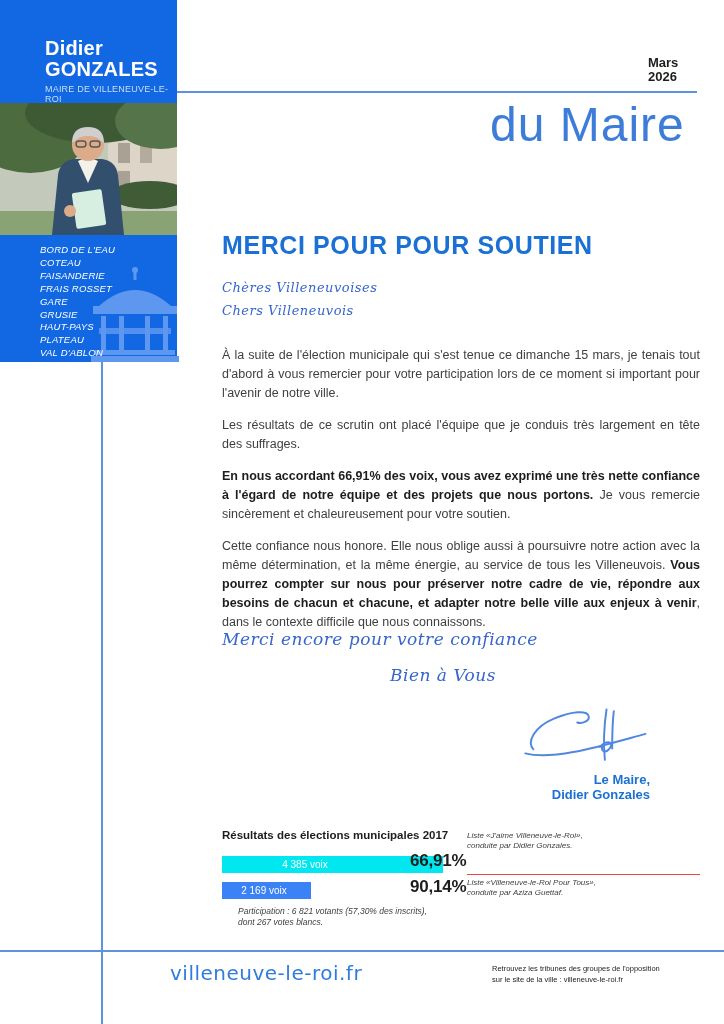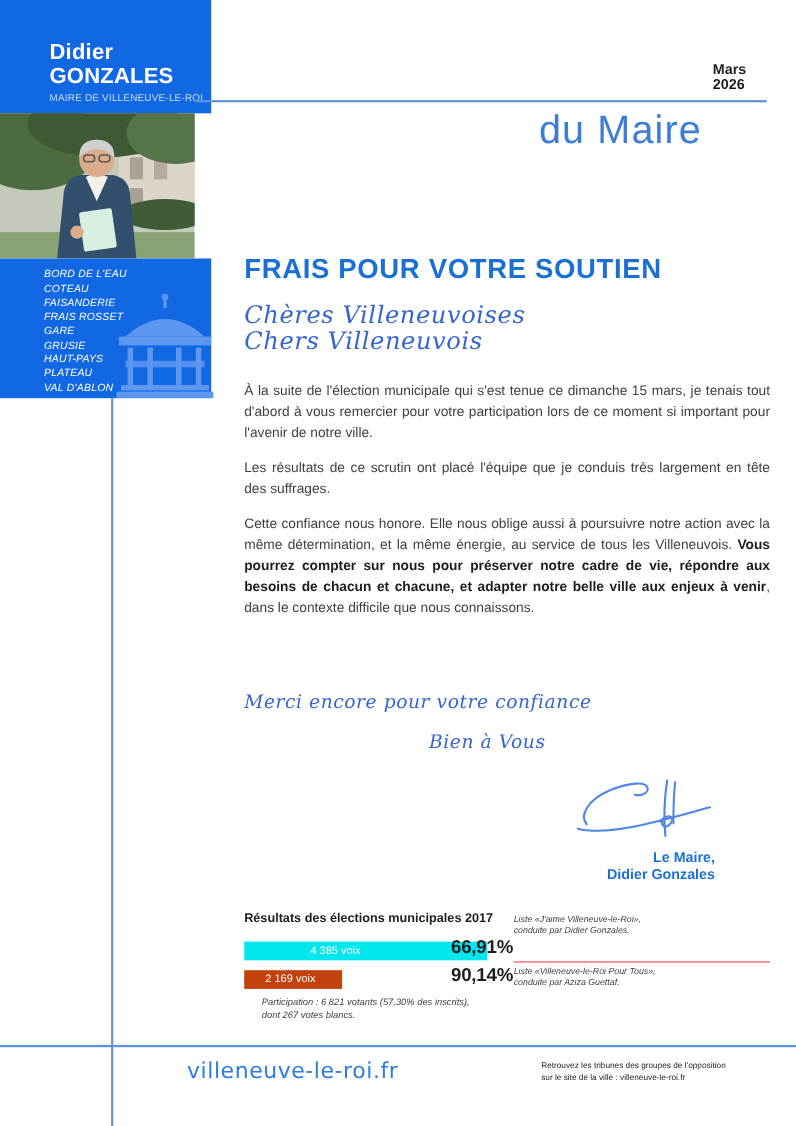--- a/index.html
+++ b/index.html
@@ -1,62 +1,62 @@
 <!DOCTYPE html>
 <html><head>
 <meta charset="utf-8">
 <style>
   html,body{margin:0;padding:0;background:#ffffff;}
   .page{position:relative;width:724px;height:1024px;background:#ffffff;overflow:hidden;
         font-family:"Liberation Sans",sans-serif;}
 
   
-  .mast-box{position:absolute;left:0;width:192px;background:#1268e3;}
+  .mast-box{position:absolute;left:0;width:177px;background:#1268e3;}
   .mast-top{top:0;height:103px;}
   .mast-name{position:absolute;left:45px;top:38px;color:#ffffff;font-weight:bold;
              font-size:20px;line-height:21px;letter-spacing:.2px;}
   .mast-sub{position:absolute;left:45px;top:84px;color:#c9def7;font-size:9px;letter-spacing:.2px;}
   .photo{position:absolute;left:0;top:103px;width:177px;height:132px;display:block;}
   .mast-list{top:235px;height:127px;font-style:italic;}
   .hood-list{position:absolute;left:40px;top:9px;color:#ffffff;font-size:9.5px;line-height:12.9px;
              letter-spacing:.2px;list-style:none;margin:0;padding:0;}
   .gazebo{position:absolute;right:-4px;bottom:0;}
 
   
   .vline{position:absolute;left:101px;top:362px;width:2px;height:662px;background:#5b94dd;}
   .hline-top{position:absolute;left:177px;top:91px;width:520px;height:2px;background:#5b94dd;}
   .hline-bottom{position:absolute;left:0;top:950px;width:724px;height:2px;background:#5b94dd;}
 
   
   .lettre1{position:absolute;left:363px;top:33px;font-size:44px;color:#3d7cd9;letter-spacing:1px;}
-  .lettre2{position:absolute;left:490px;top:97px;font-size:36px;color:#3d7cd9;letter-spacing:1px;}
+  .lettre2{position:absolute;left:490px;top:97px;font-size:48px;color:#3d7cd9;letter-spacing:1px;}
   .issue-date{position:absolute;left:648px;top:56px;width:50px;font-size:13px;line-height:14px;
               font-weight:bold;color:#1d1d1b;}
 
   
   .headline{position:absolute;left:222px;top:214px;font-size:25px;font-weight:bold;
             color:#1a70d4;letter-spacing:.6px;}
   .script{font-family:"DejaVu Serif",serif;font-style:italic;color:#3565cd;}
-  .salutation{position:absolute;left:222px;top:276px;font-size:22px;line-height:23px;letter-spacing:.5px;}
+  .salutation{position:absolute;left:222px;top:276px;font-size:13px;line-height:23px;letter-spacing:.5px;}
   .body-copy{position:absolute;left:222px;top:346px;width:478px;font-size:12.5px;line-height:19px;
              color:#3f3f3f;text-align:justify;}
   .body-copy p{margin:0 0 13px 0;}
   .body-copy strong{color:#1d1d1b;}
   .closing{position:absolute;left:222px;top:628px;font-size:17px;line-height:23px;letter-spacing:.5px;}
   .closing .line2{display:block;padding-left:168px;padding-top:13px;}
   .signature{position:absolute;left:522px;top:698px;}
   .signer{position:absolute;left:500px;top:772px;width:150px;text-align:right;
           font-size:13px;line-height:15px;font-weight:bold;color:#1a70d4;}
 
   
   .results-title{position:absolute;left:222px;top:829px;font-size:11.5px;font-weight:bold;color:#1d1d1b;}
   .bar{position:absolute;left:222px;height:17px;color:#ffffff;font-size:10px;line-height:17px;}
   .bar .votes{display:inline-block;width:84px;text-align:center;}
   .bar-1{top:856px;width:180px;background:#00e7f0;padding-left:41px;}
-  .bar-2{top:882px;width:89px;background:#c2410c;}
+  .bar-2{top:882px;width:89px;background:#3b82f6;}
   .pct{position:absolute;left:410px;font-size:17px;font-weight:bold;color:#1d1d1b;letter-spacing:-.2px;}
   .pct-1{top:851px;}
   .pct-2{top:877px;}
   .liste{position:absolute;left:467px;width:233px;font-size:8px;line-height:10px;font-style:italic;color:#3f3f3f;}
   .liste-1{top:831px;padding-bottom:23px;border-bottom:1px solid #ef4444;}
   .liste-2{top:878px;}
   .participation{position:absolute;left:238px;top:906px;font-size:8.5px;line-height:11px;
                  font-style:italic;color:#3f3f3f;}
 
   
@@ -129,30 +129,31 @@
 
   <div class="vline"></div>
 
   <div class="hline-top"></div>
   <div class="lettre2">du Maire</div>
   <div class="issue-date">
     <span>Mars</span><br>
     <span>2026</span>
   </div>
 
-  <h1 class="headline">FRAIS POUR VOTRE SOUTIEN</h1>
+  <h1 class="headline">MERCI POUR POUR SOUTIEN</h1>
 
   <div class="salutation script">
     <span>Chères Villeneuvoises</span><br>
     <span>Chers Villeneuvois</span>
   </div>
 
   <div class="body-copy">
     <p>À la suite de l'élection municipale qui s'est tenue ce dimanche 15 mars, je tenais tout d'abord à vous remercier pour votre participation lors de ce moment si important pour l'avenir de notre ville.</p>
     <p>Les résultats de ce scrutin ont placé l'équipe que je conduis très largement en tête des suffrages.</p>
+    <p><strong>En nous accordant 66,91% des voix, vous avez exprimé une très nette confiance à l'égard de notre équipe et des projets que nous portons.</strong><span> Je vous remercie sincèrement et chaleureusement pour votre soutien.</span></p>
     <p><span>Cette confiance nous honore. Elle nous oblige aussi à poursuivre notre action avec la même détermination, et la même énergie, au service de tous les Villeneuvois. </span><strong>Vous pourrez compter sur nous pour préserver notre cadre de vie, répondre aux besoins de chacun et chacune, et adapter notre belle ville aux enjeux à venir</strong><span>, dans le contexte difficile que nous connaissons.</span></p>
   </div>
 
   <div class="closing script">
     <span>Merci encore pour votre confiance</span>
     <span class="line2">Bien à Vous</span>
   </div>
 
   <svg class="signature" width="130" height="75" viewBox="0 0 160 80" xmlns="http://www.w3.org/2000/svg">
     <g fill="none" stroke="#4f87e2" stroke-width="2.4" stroke-linecap="round">

